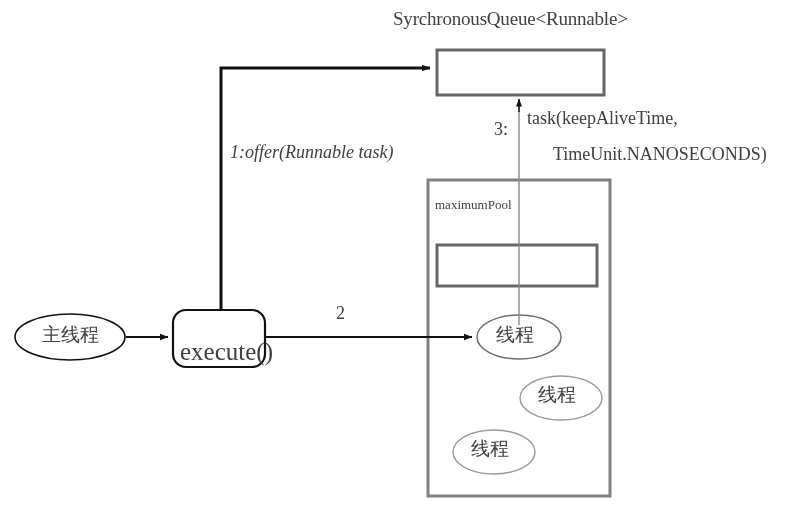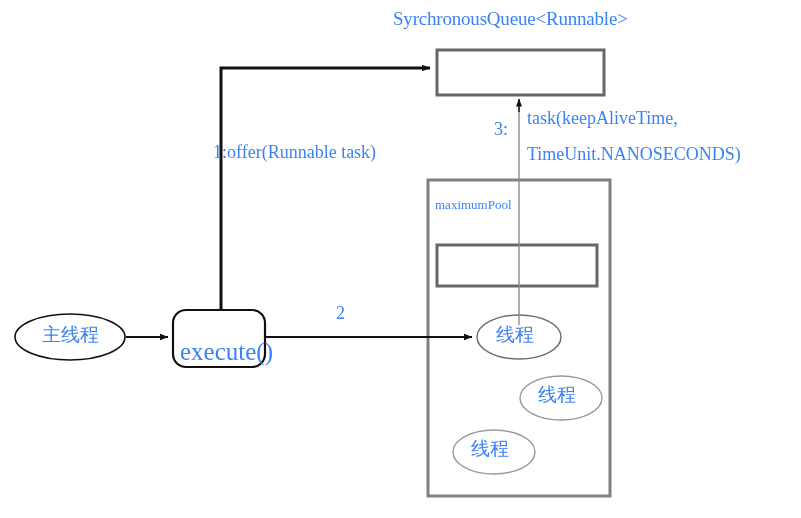--- a/index.html
+++ b/index.html
@@ -26,48 +26,49 @@
     left: 0;
     top: 0;
     width: 801px;
     height: 518px;
   }
   .lbl {
     position: absolute;
     white-space: pre;
     line-height: 1.15;
     font-family: "Liberation Serif", "DejaVu Serif", serif;
-    color: #3b82f6;
+    color: #404040;
   }
   .lbl-cn {
     font-family: "DejaVu Sans", "Liberation Sans", sans-serif;
   }
   #queue-title {
     left: 393px;
     top: 8px;
     font-size: 19px;
     letter-spacing: -0.2px;
   }
   #offer-label {
-    left: 213px;
+    left: 230px;
     top: 142px;
     font-size: 18px;
+    font-style: italic;
   }
   #poll-seq-label {
     left: 494px;
     top: 119px;
     font-size: 18px;
   }
   #poll-label-line1 {
     left: 527px;
     top: 108px;
     font-size: 18px;
   }
   #poll-label-line2 {
-    left: 527px;
+    left: 553px;
     top: 144px;
     font-size: 18px;
   }
   #seq2-label {
     left: 336px;
     top: 303px;
     font-size: 18px;
   }
   #pool-title {
     left: 435px;

